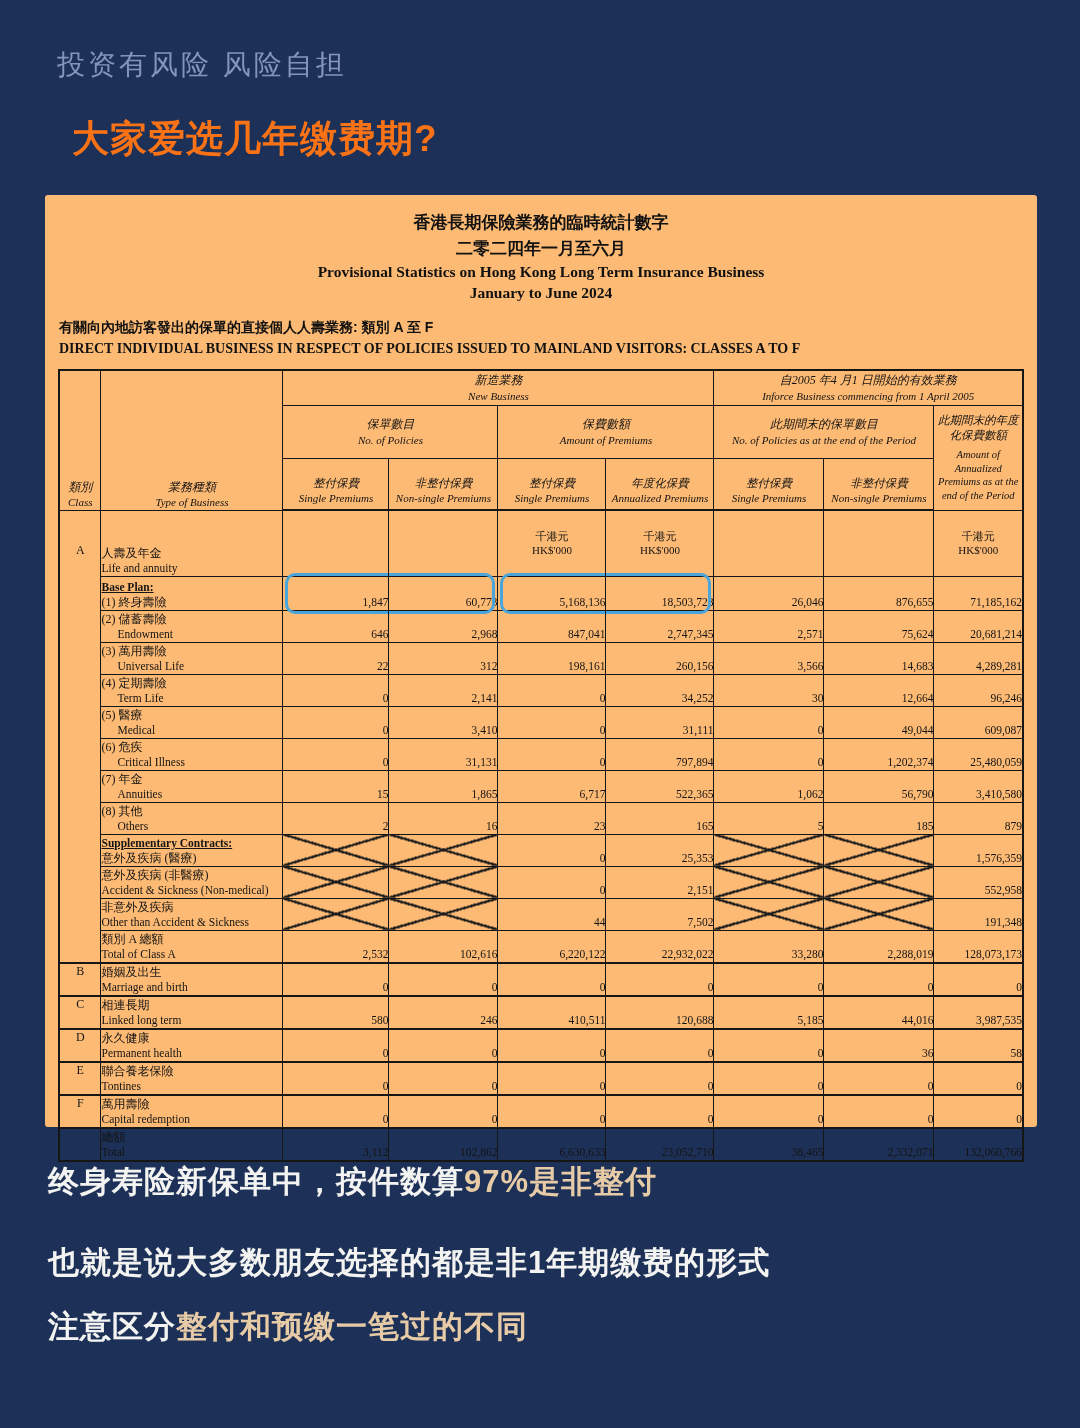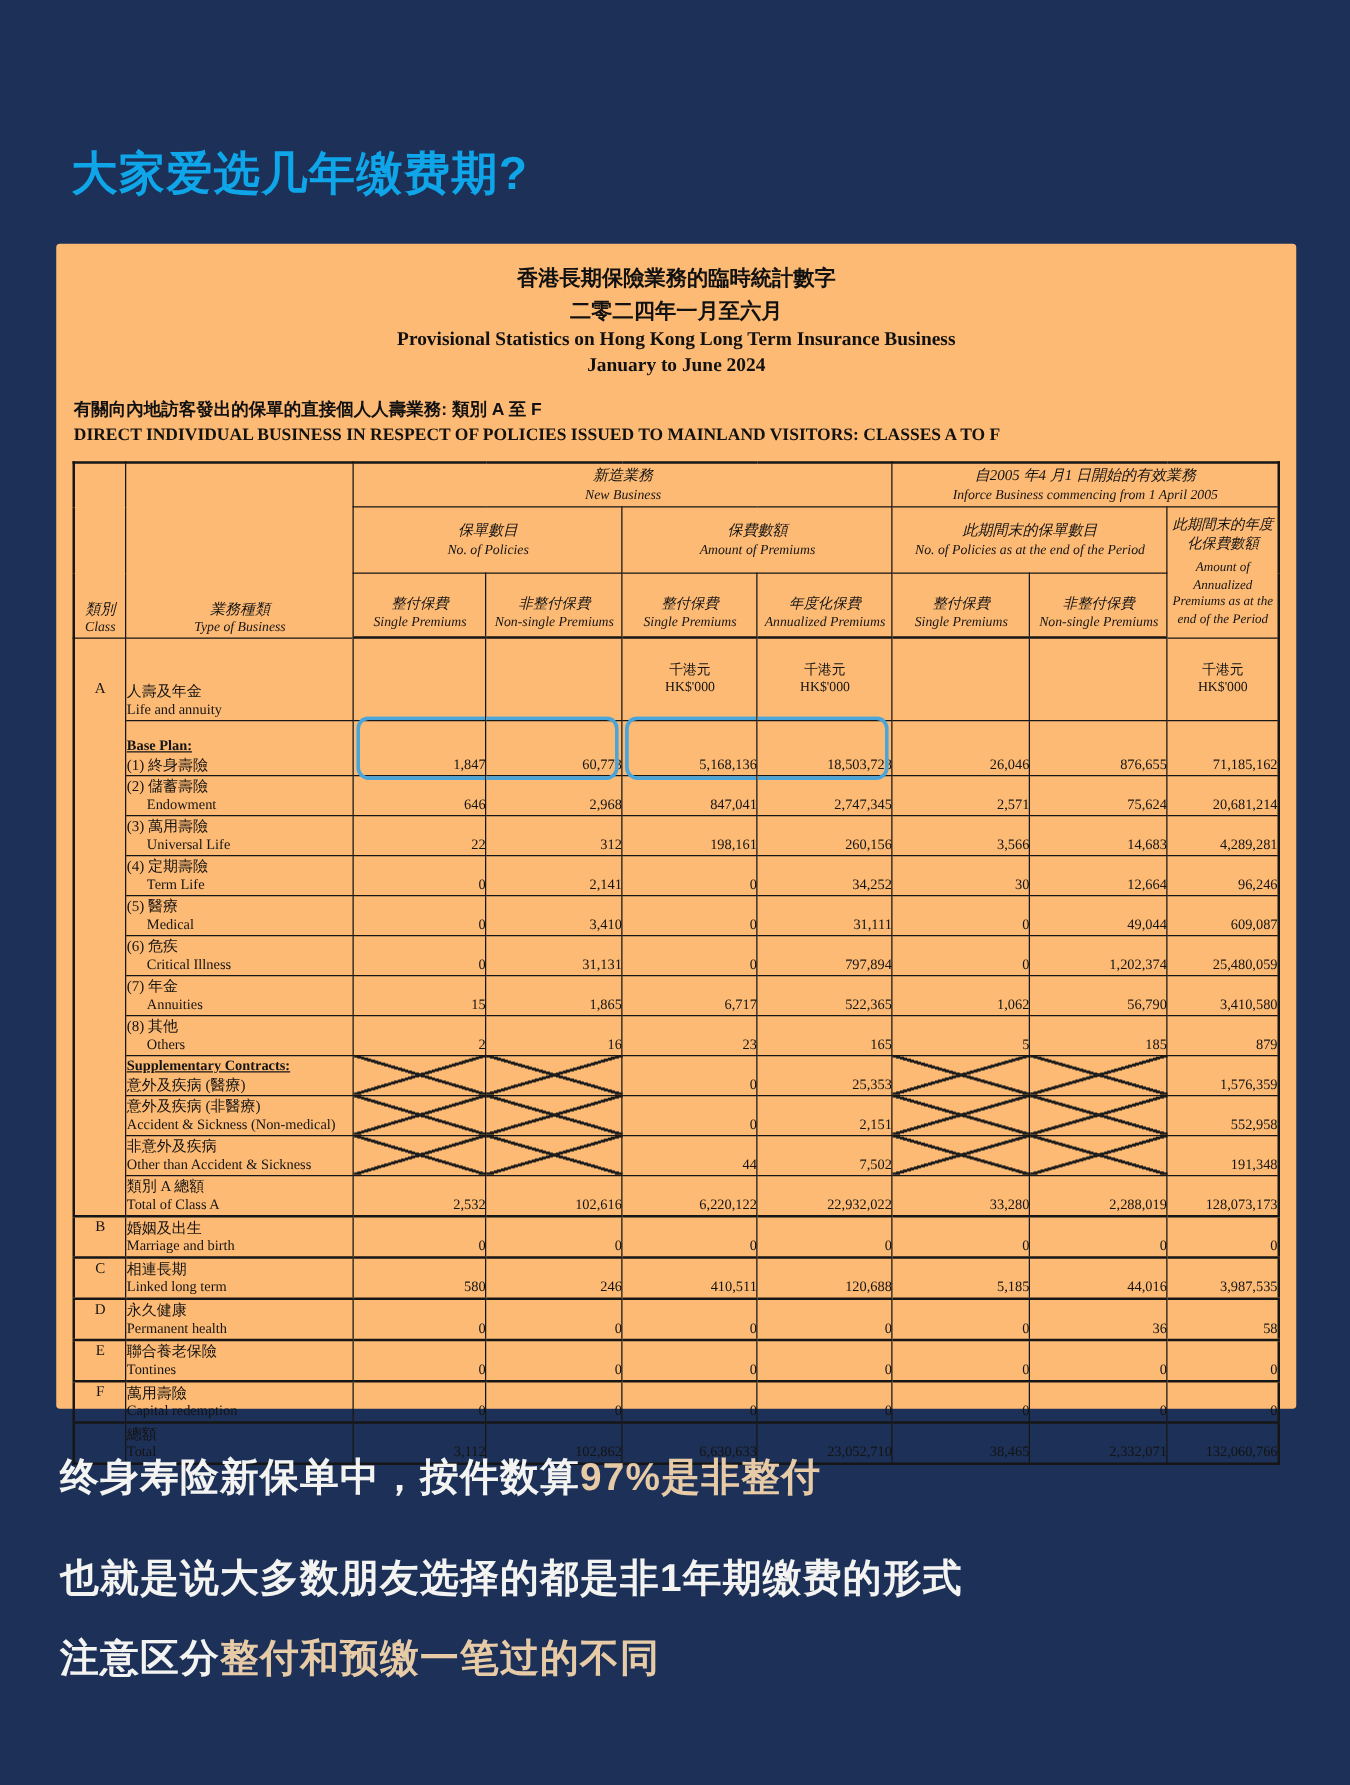--- a/index.html
+++ b/index.html
@@ -1,19 +1,19 @@
 <!DOCTYPE html>
 <html><head>
 <meta charset="utf-8">
 <style>
   html,body{margin:0;padding:0;}
   .page{position:relative;width:1080px;height:1428px;background:#1d3057;overflow:hidden;
         font-family:"Liberation Sans","DejaVu Sans",sans-serif;}
   .disclaimer{position:absolute;left:57px;top:46px;font-size:28px;color:#8495bd;letter-spacing:3px;}
-  .headline{position:absolute;left:57px;top:114px;font-size:37px;font-weight:700;color:#0ea5e9;letter-spacing:1px;}
+  .headline{position:absolute;left:72px;top:114px;font-size:37px;font-weight:700;color:#f97316;letter-spacing:1px;}
 
   .card{position:absolute;left:45px;top:195px;width:992px;height:932px;background:#fdba74;border-radius:3px;}
   .serif{font-family:"Liberation Serif","DejaVu Serif",serif;}
   .doc-head{padding-top:13px;text-align:center;color:#111;}
   .doc-head .dt{margin:3px 0;font-weight:700;}
   .doc-head .zh-t{font-size:17px;font-family:"Liberation Serif","DejaVu Serif",serif;}
   .doc-head .en-t{font-size:15.5px;}
   .doc-sub{margin:15px 14px 0;color:#111;font-weight:700;line-height:1.5;}
   .doc-sub div{font-size:14px;}
   .doc-sub .serif{font-size:14px;}
@@ -58,20 +58,21 @@
   .fline{font-size:31px;line-height:44px;letter-spacing:1px;}
   .fline.gap1{margin-bottom:16px;}
   .fline.gap2{margin-bottom:20px;margin-top:37px;}
   .gold{color:#e7cba6;}
 </style>
 </head>
 <body>
 
 <div class="page">
 
+  <div class="disclaimer">投资有风险 风险自担</div>
   <div class="headline">大家爱选几年缴费期?</div>
 
   <div class="card">
     <div class="doc-head">
       <div class="dt zh-t">香港長期保險業務的臨時統計數字</div>
       <div class="dt zh-t">二零二四年一月至六月</div>
       <div class="dt en-t serif">Provisional Statistics on Hong Kong Long Term Insurance Business</div>
       <div class="dt en-t serif">January to June 2024</div>
     </div>
     <div class="doc-sub">
@@ -172,21 +173,21 @@
               <div>千港元</div>
               <div>HK$'000</div>
             </td>
             <td class="val"></td>
             <td class="val"></td>
             <td class="val unit">
               <div>千港元</div>
               <div>HK$'000</div>
             </td>
           </tr>
-          <tr style="height: 44px; padding-left: 12px;">
+          <tr style="height: 34px; padding-left: 12px;">
             <td class="lab">
               <div class="prefix">Base Plan:</div>
               <div class="zh">(1) 終身壽險</div>
             </td>
             <td class="val hl hl-l">1,847</td>
             <td class="val hl hl-r">60,773</td>
             <td class="val hl hl-l">5,168,136</td>
             <td class="val hl hl-r">18,503,728</td>
             <td class="val">26,046</td>
             <td class="val">876,655</td>

